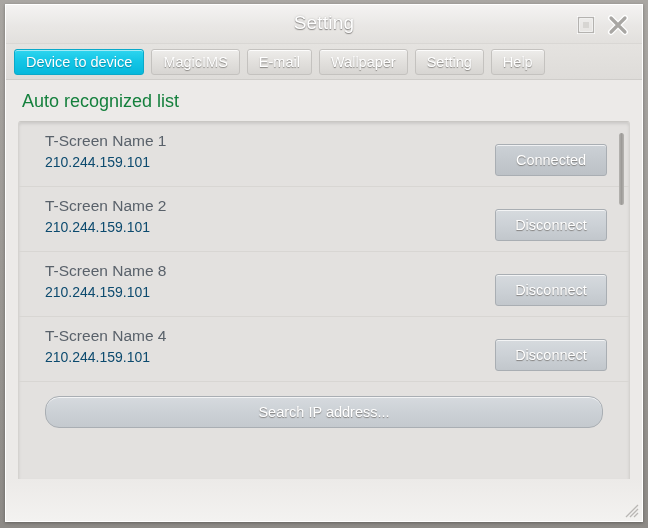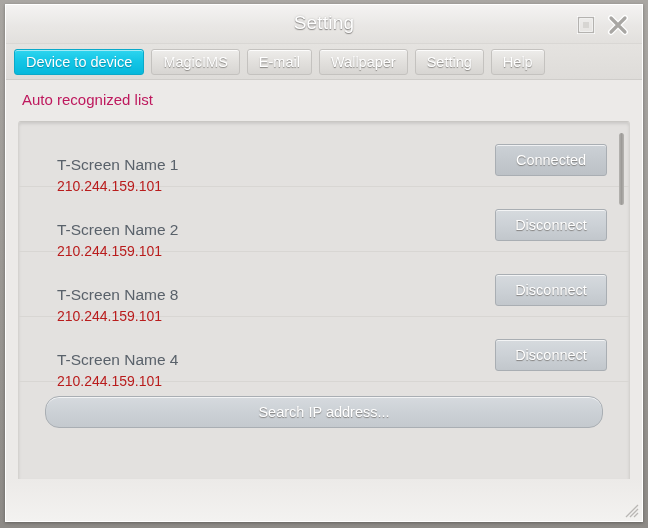--- a/index.html
+++ b/index.html
@@ -101,22 +101,22 @@
   }
 
   
   #content {
     position: relative;
     height: calc(100% - 75px);
     background: #eceae8;
   }
   #section-title {
     padding: 11px 0 8px 16px;
-    font-size: 15px;
-    color: #be185d;
+    font-size: 18px;
+    color: #15803d;
     user-select: none;
   }
 
   
   #list-panel {
     position: absolute;
     left: 12px;
     top: 41px;
     right: 12px;
     bottom: 42px;
@@ -134,33 +134,32 @@
     overflow: hidden;
   }
   .row {
     position: relative;
     height: 65px;
     border-bottom: 1px solid #d8d6d3;
     box-sizing: border-box;
   }
   .row-texts {
     position: absolute;
-    left: 38px;
+    left: 26px;
     top: 10px;
-    margin-top: 24px;
   }
   .row-name {
     font-size: 15.5px;
     color: #59616a;
     margin-bottom: 4px;
     user-select: none;
   }
   .row-ip {
     font-size: 14px;
-    color: #b91c1c;
+    color: #0c4a6e;
     user-select: none;
   }
   .row-button {
     position: absolute;
     right: 22px;
     top: 22px;
     width: 112px;
     height: 32px;
     line-height: 31px;
     text-align: center;

